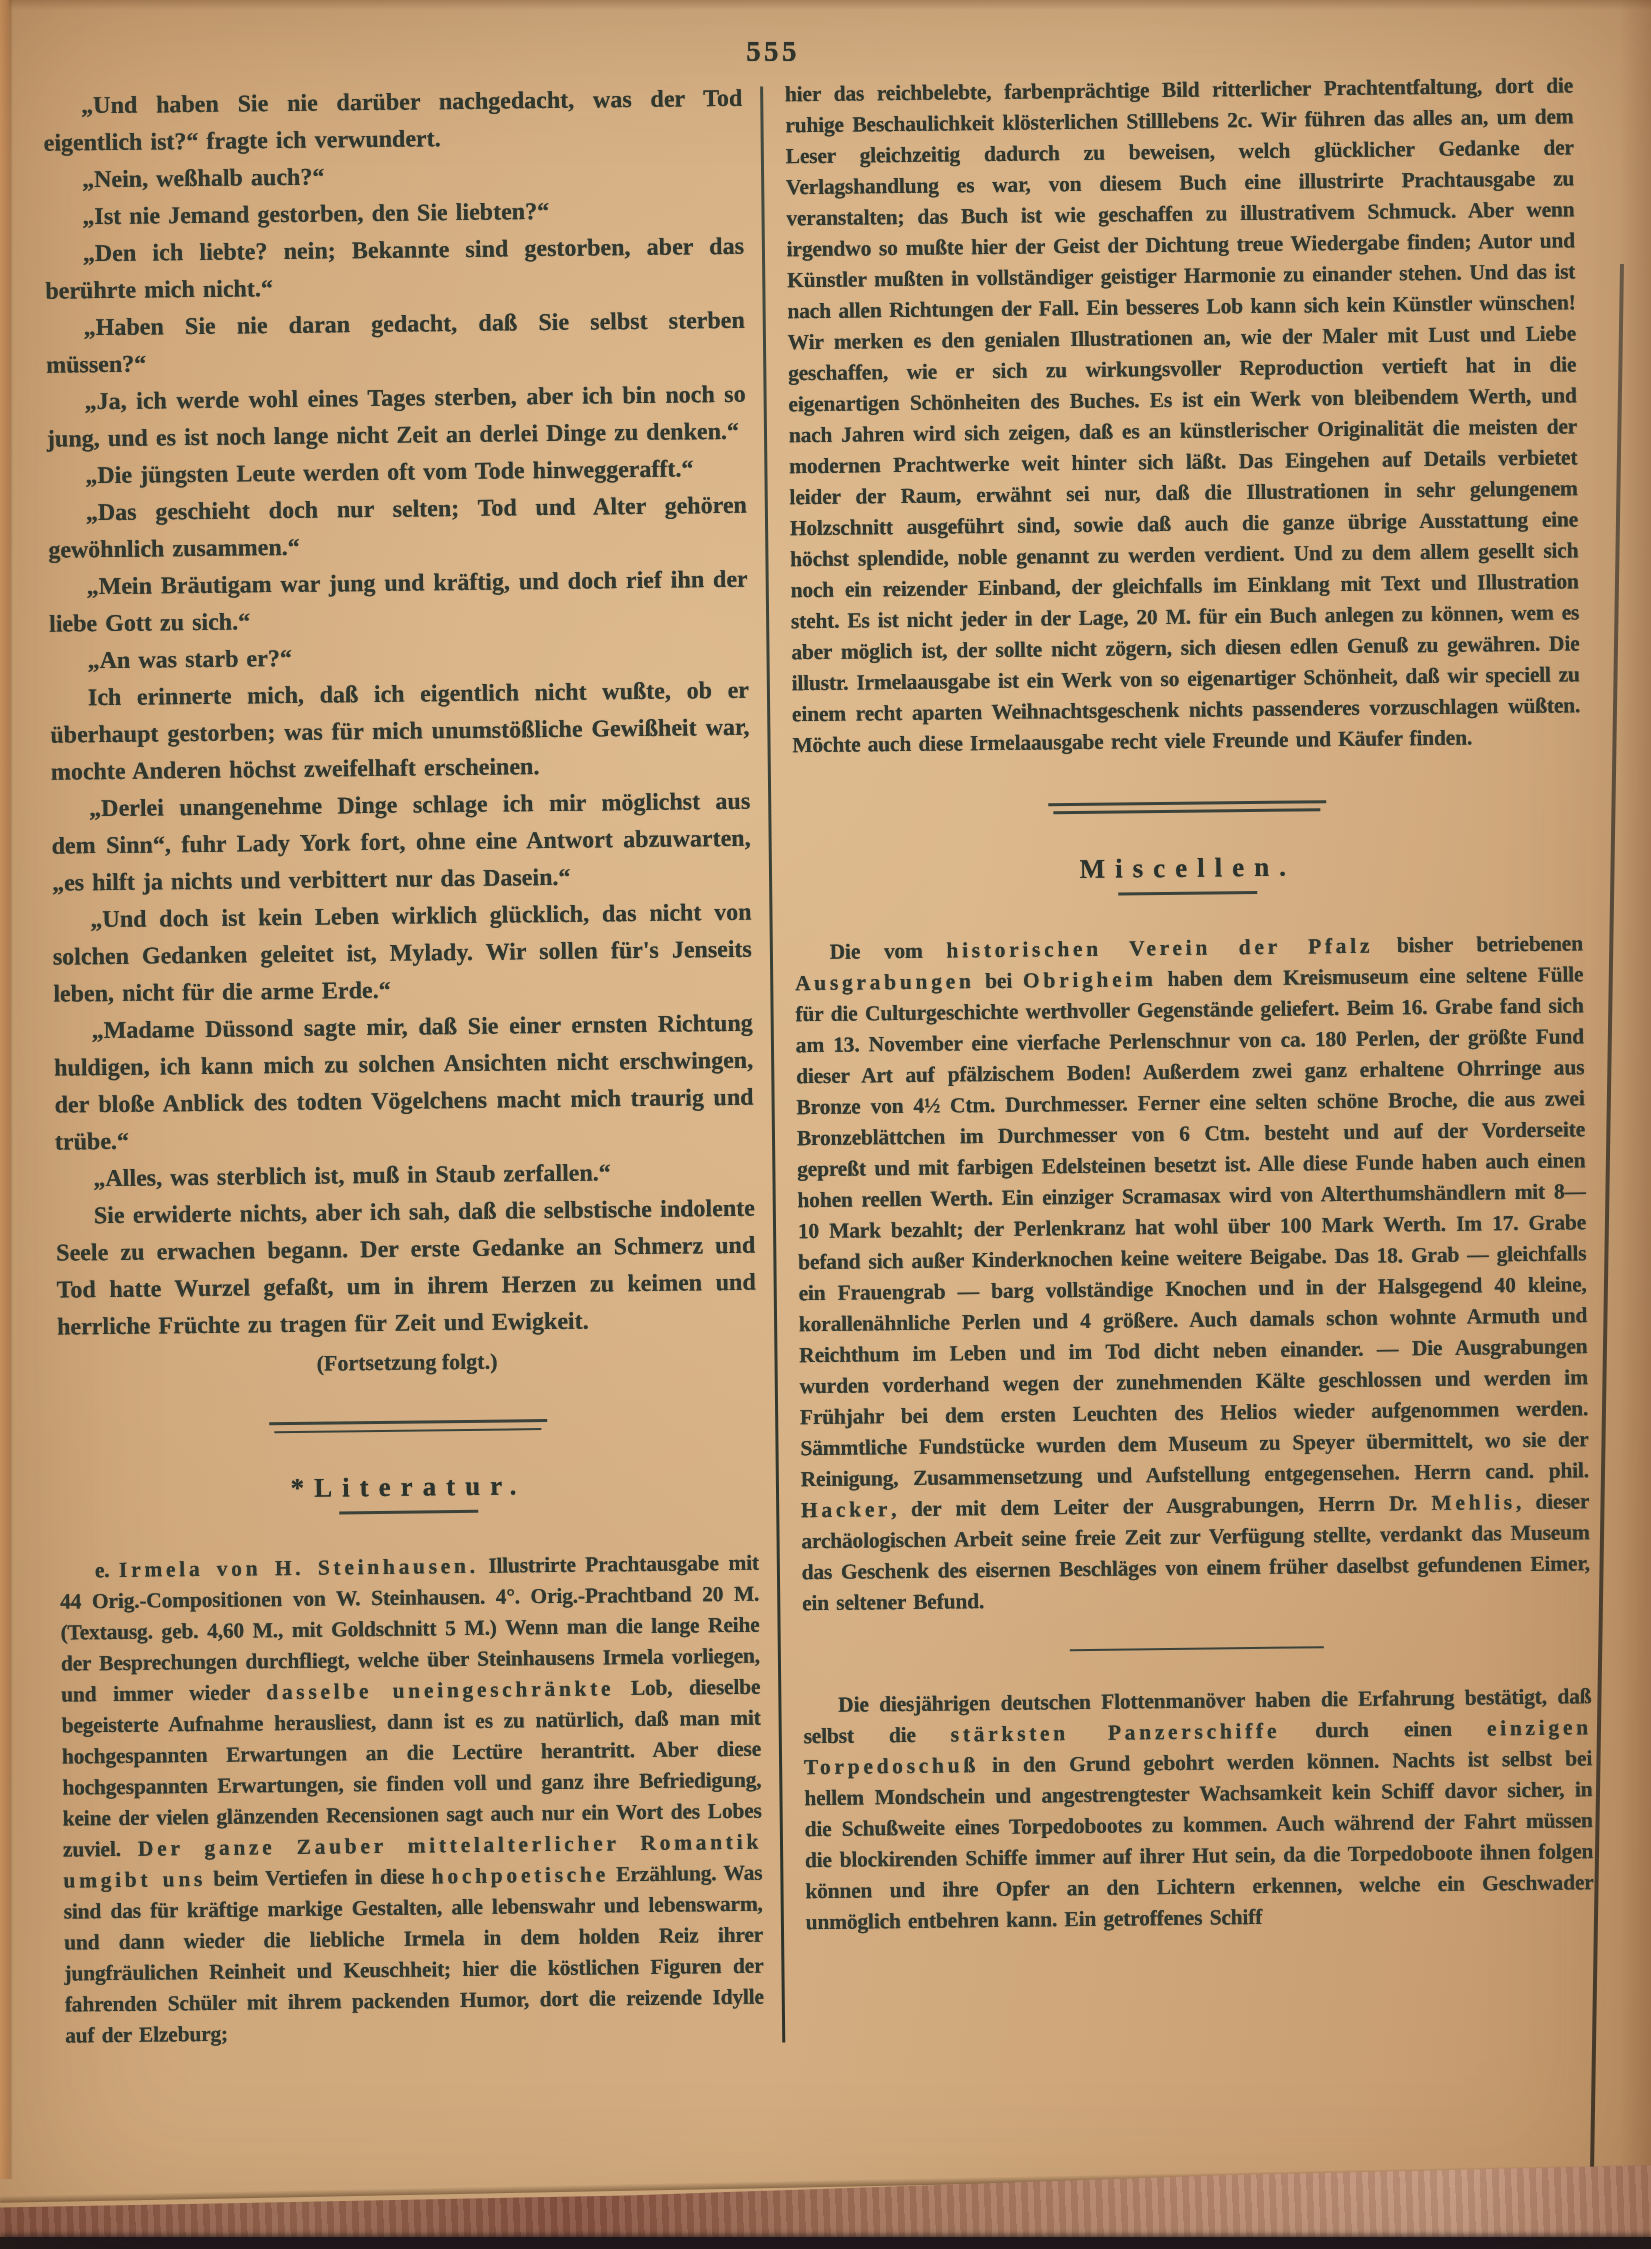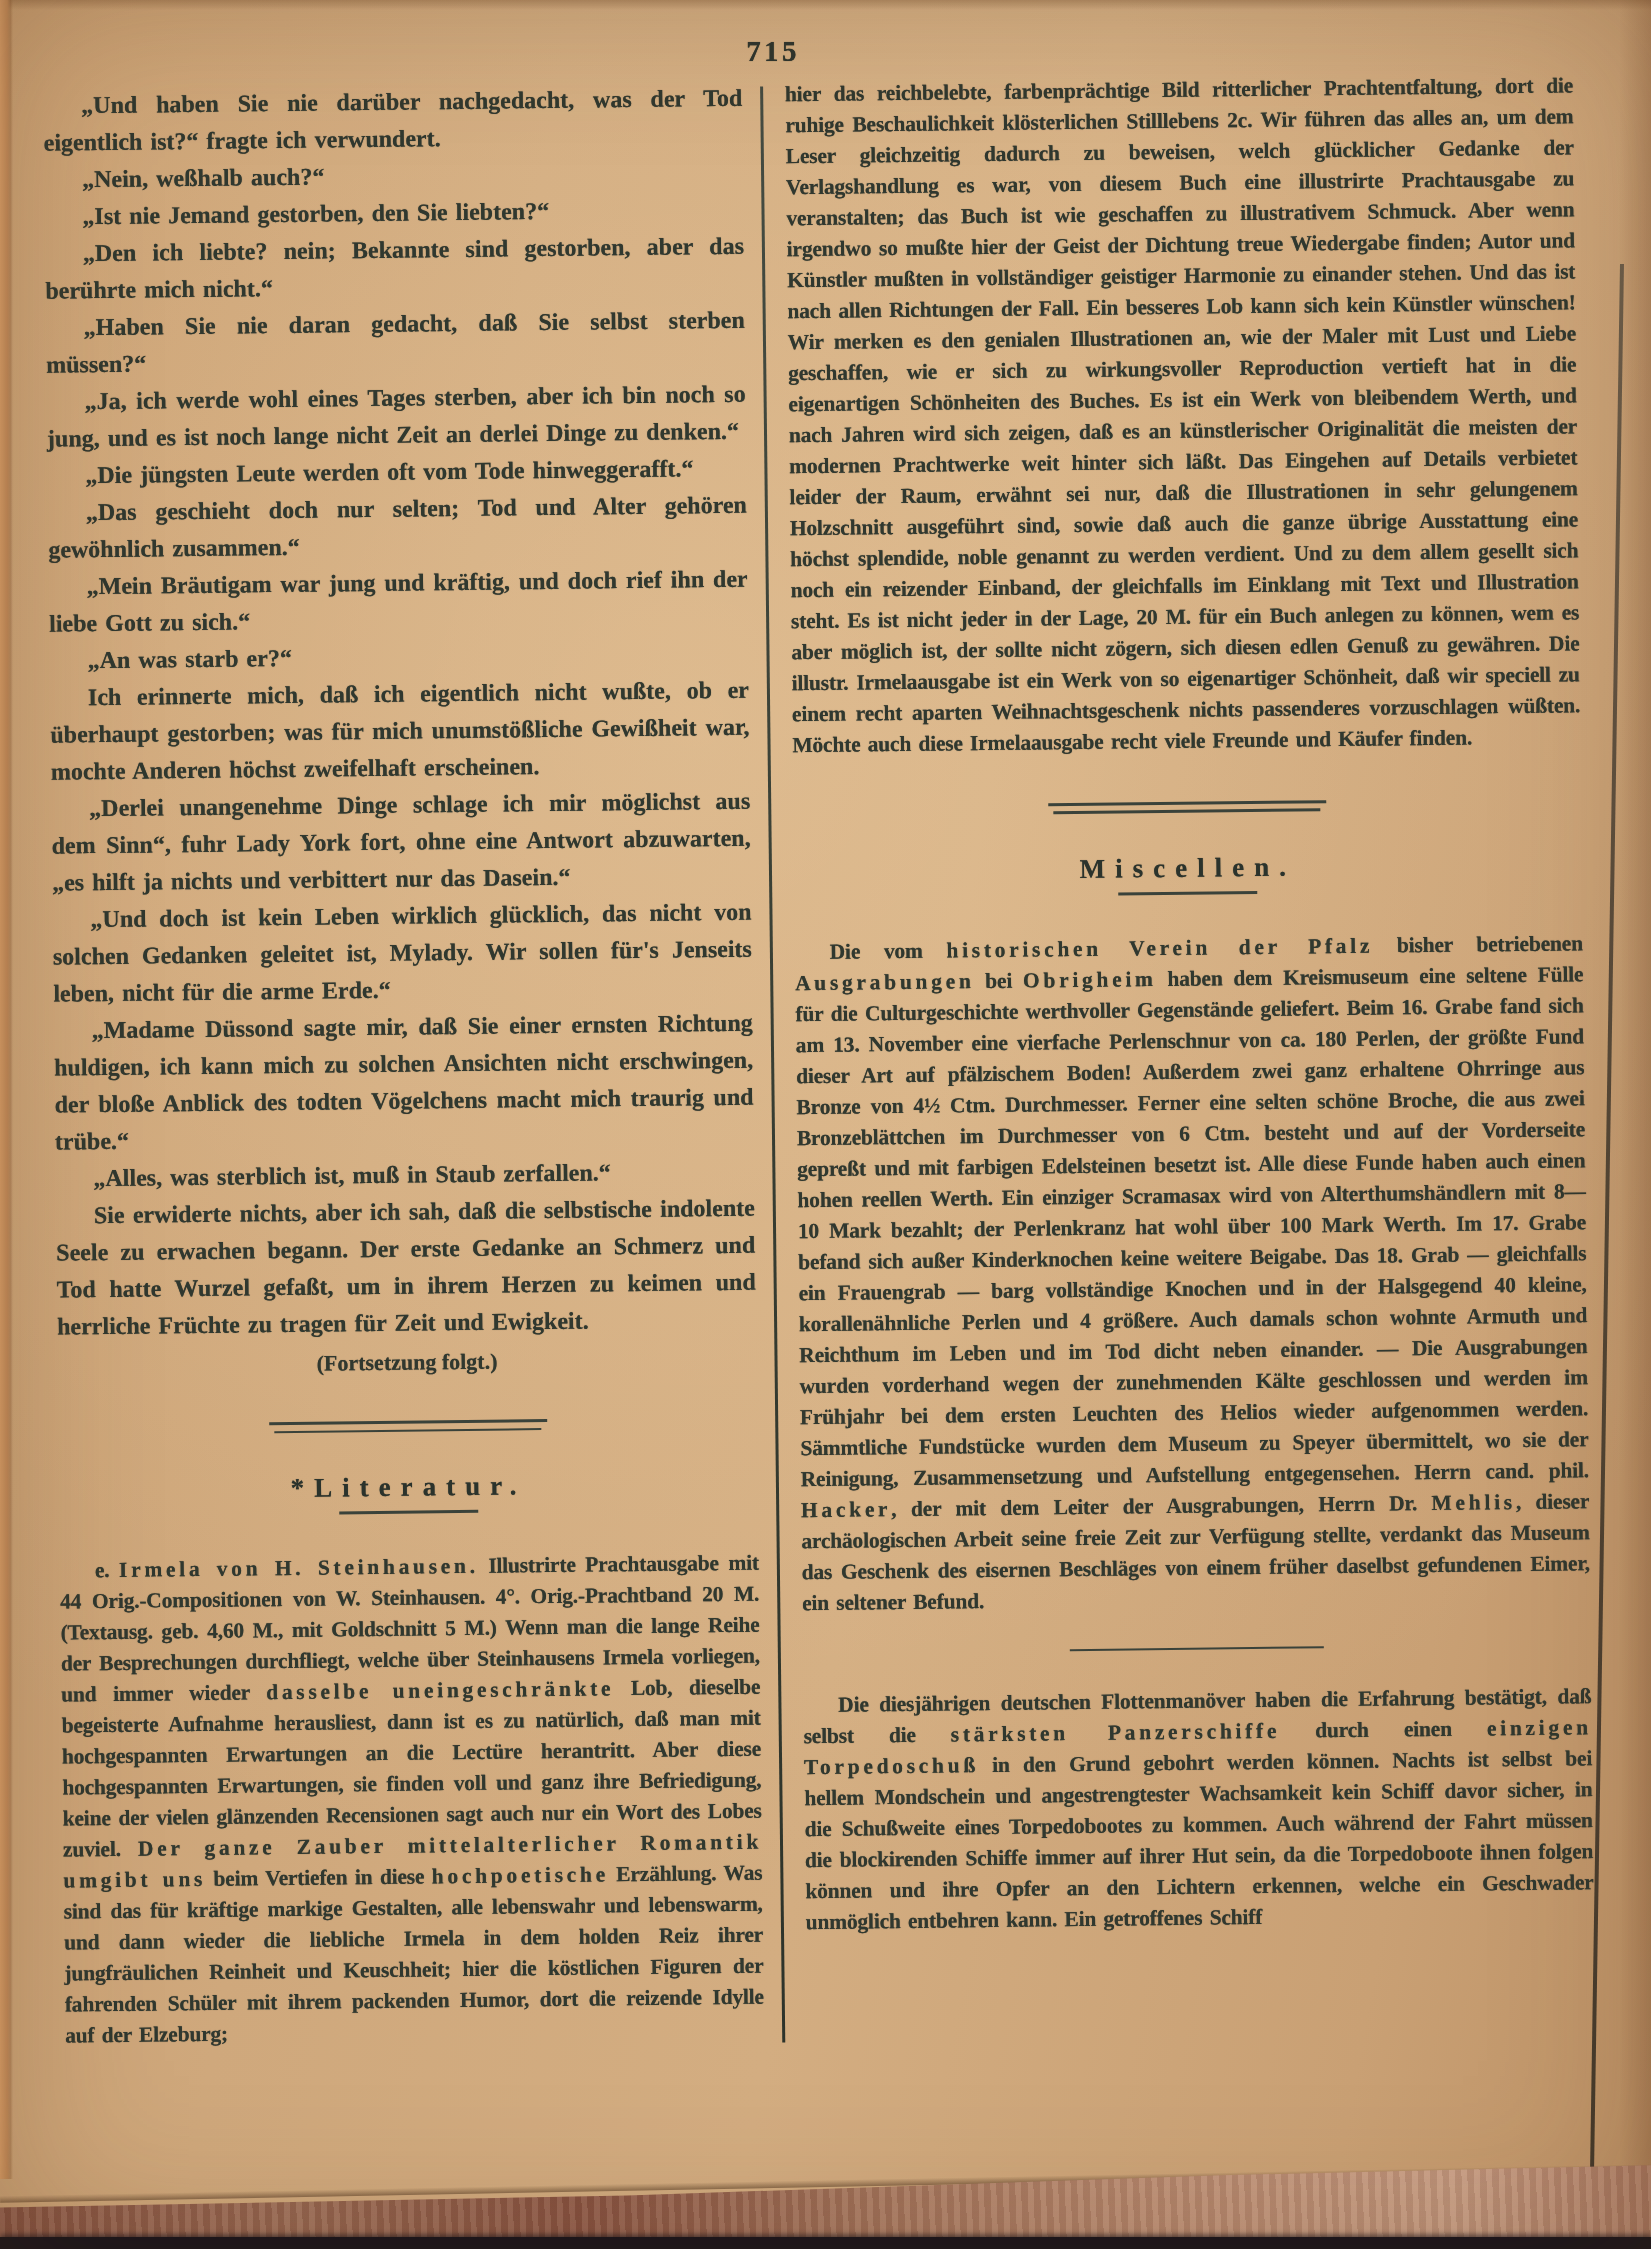--- a/index.html
+++ b/index.html
@@ -72,21 +72,21 @@
 </head>
 <body>
 
 <div class="scan">
   <div class="paper"></div>
   <div class="top-edge"></div>
   <div class="left-edge"></div>
   <div class="right-margin"></div>
   <div class="right-edge"></div>
 
-  <div class="page-number">715</div>
+  <div class="page-number">555</div>
 
   <div class="columns">
     <div class="col-left">
         <p class="para story"><span>„Und haben Sie nie darüber nachgedacht, was der Tod eigentlich ist?“ fragte ich verwundert.</span></p>
         <p class="para story"><span>„Nein, weßhalb auch?“</span></p>
         <p class="para story"><span>„Ist nie Jemand gestorben, den Sie liebten?“</span></p>
         <p class="para story"><span>„Den ich liebte? nein; Bekannte sind gestorben, aber das berührte mich nicht.“</span></p>
         <p class="para story"><span>„Haben Sie nie daran gedacht, daß Sie selbst sterben müssen?“</span></p>
         <p class="para story"><span>„Ja, ich werde wohl eines Tages sterben, aber ich bin noch so jung, und es ist noch lange nicht Zeit an derlei Dinge zu denken.“</span></p>
         <p class="para story"><span>„Die jüngsten Leute werden oft vom Tode hinweggerafft.“</span></p>

